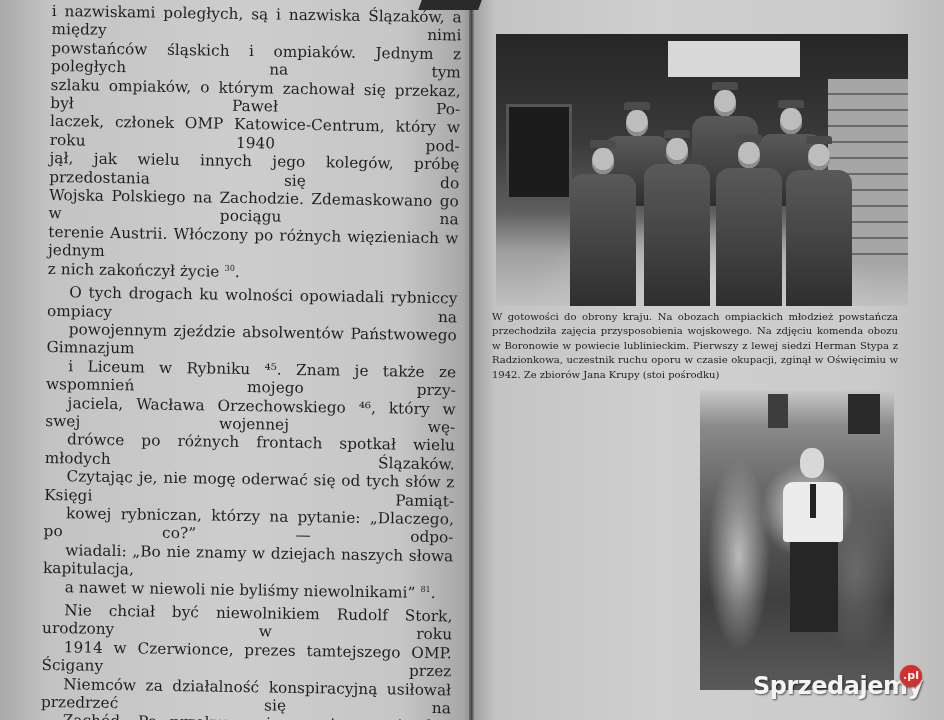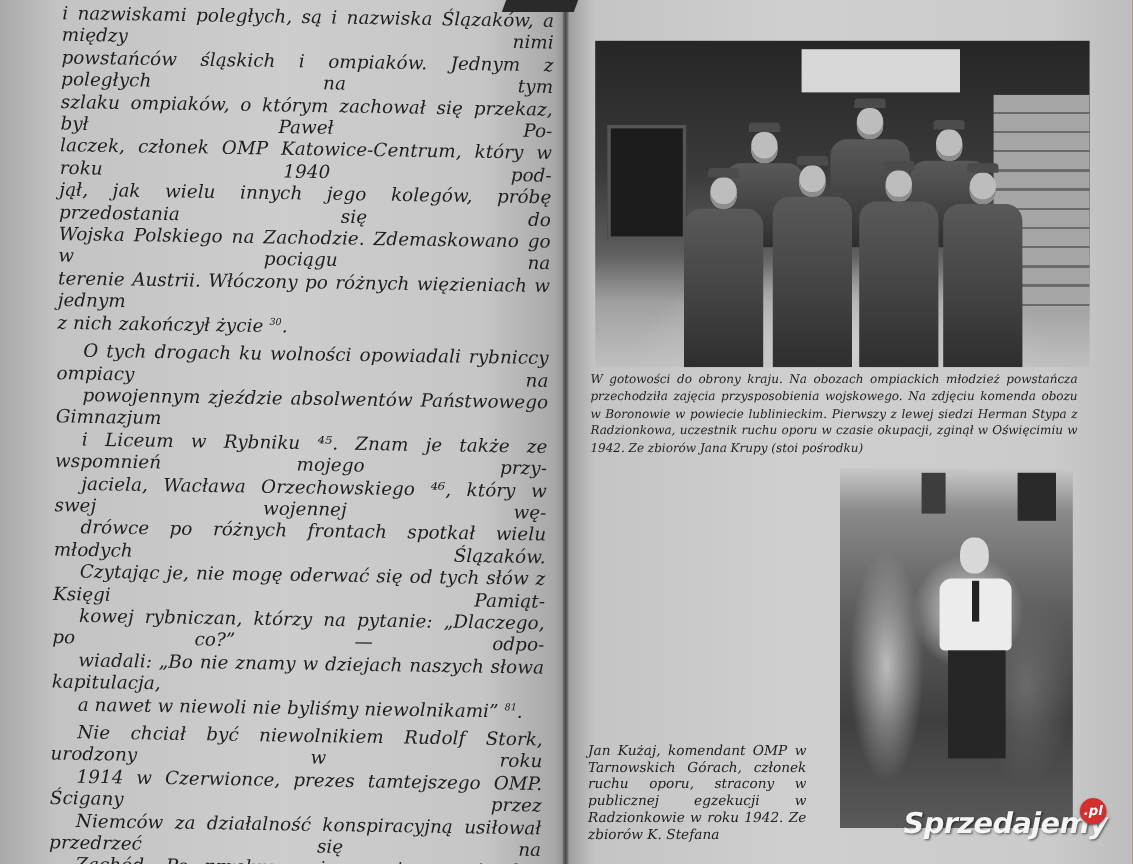--- a/index.html
+++ b/index.html
@@ -5,21 +5,20 @@
     html, body { margin: 0; padding: 0; }
     body {
       width: 944px; height: 720px; overflow: hidden;
       background: #9a9a9a;
       font-family: "DejaVu Serif", "Liberation Serif", serif;
       position: relative;
     }
     .spread {
       position: absolute; inset: 0;
       background: #c2410c;
-      font-style: italic;
     }
     .page {
       position: absolute; top: 0; bottom: 0;
       background: linear-gradient(90deg, #bdbdbd 0%, #cbcbcb 30%, #c6c6c6 70%, #b5b5b5 100%);
     }
     .page.left { left: 0; width: 472px;
       background: linear-gradient(90deg, #a9a9a9 0%, #c3c3c3 10%, #cdcdcd 50%, #c6c6c6 85%, #a8a8a8 98%, #8c8c8c 100%);
     }
     .page.right { left: 472px; width: 472px;
       background: linear-gradient(90deg, #9c9c9c 0%, #c4c4c4 5%, #cfcfcf 40%, #cbcbcb 85%, #bdbdbd 100%);
@@ -227,17 +226,16 @@
 
   <div class="photo portrait">
     <div class="window-a"></div>
     <div class="window-b"></div>
     <div class="boy-head"></div>
     <div class="boy-shirt"></div>
     <div class="boy-tie"></div>
     <div class="boy-pants"></div>
   </div>
 
-  <div class="caption-2">Jan Kużaj, komendant OMP w Tarnowskich Górach, członek ruchu oporu, stracony w publicznej egzekucji w Radzionkowie w roku 1942. Ze zbiorów K. Stefana</div>
 
   <div class="watermark">Sprzedajemy</div>
   <div class="watermark-badge">.pl</div>
 </div>
 
 </body></html>

